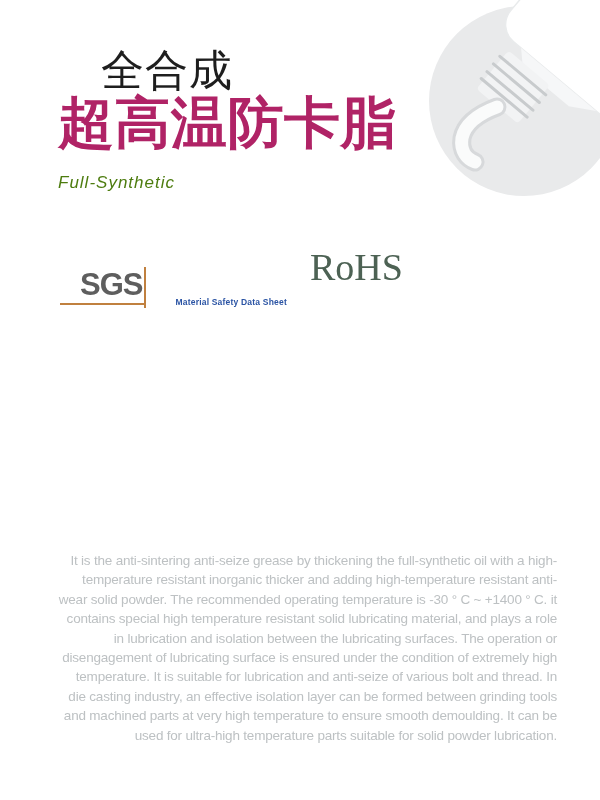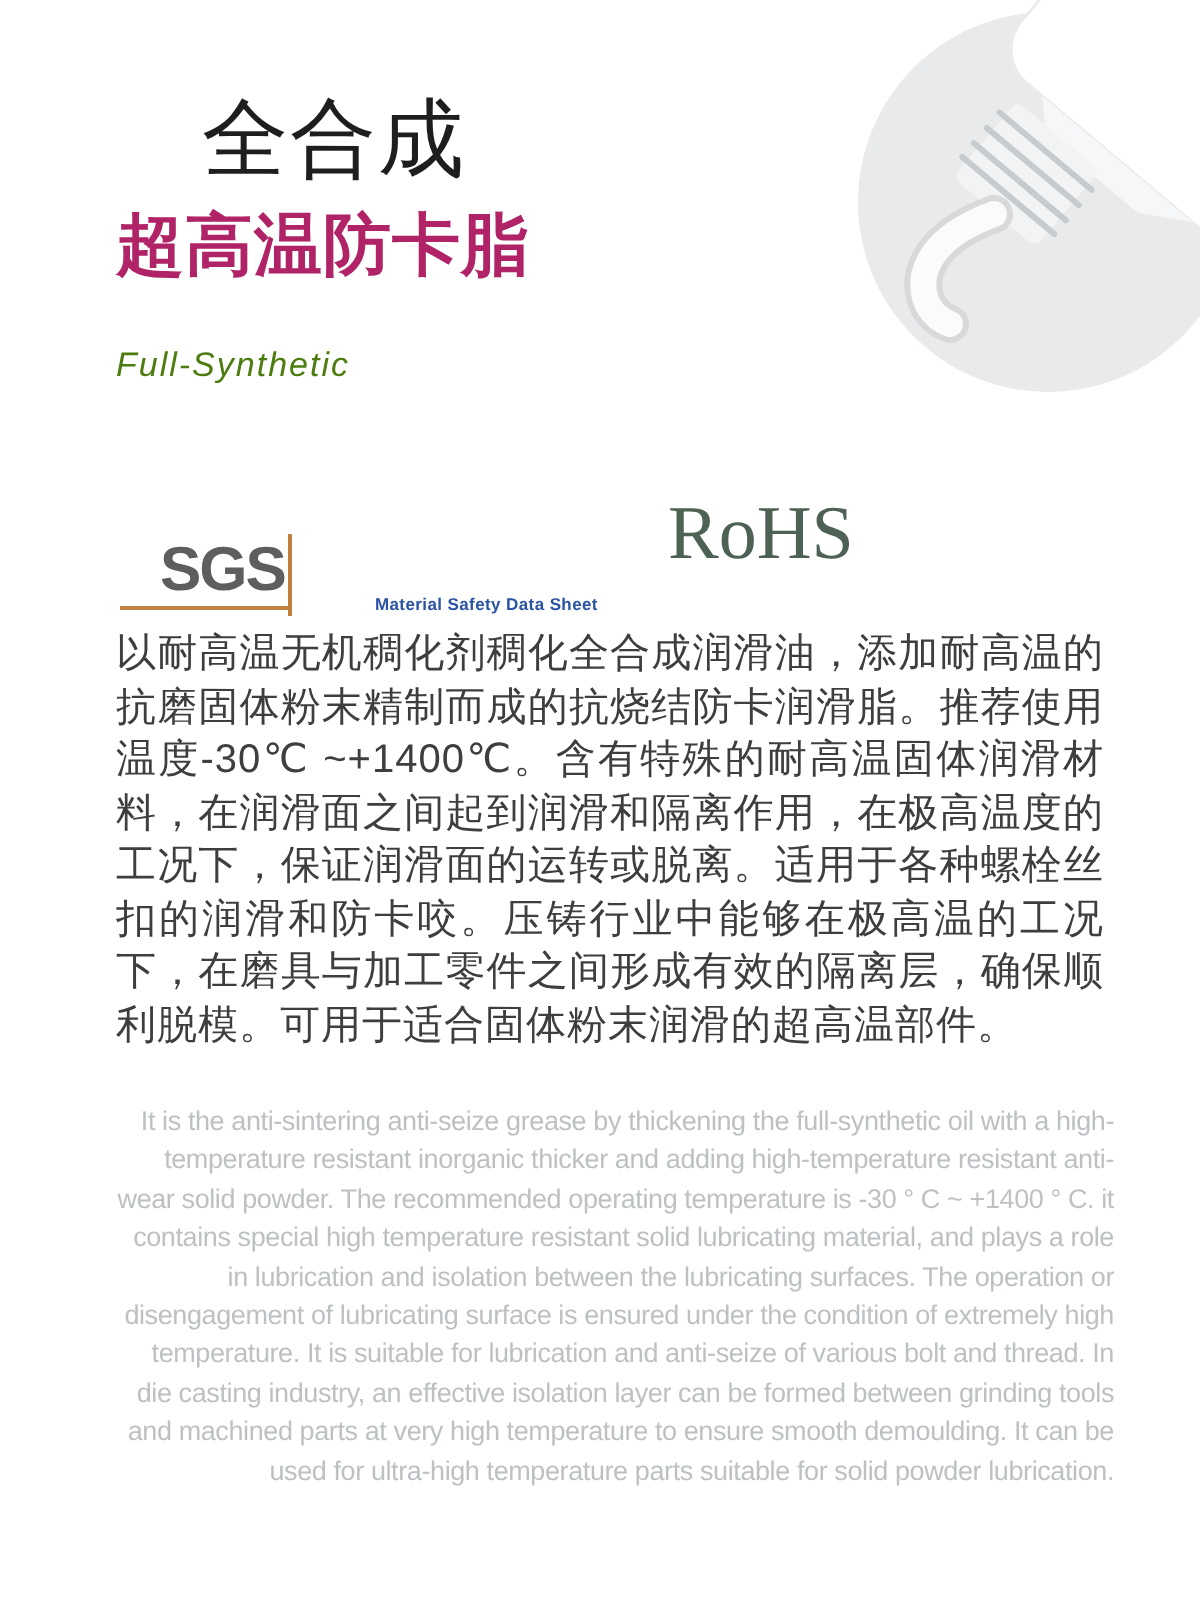--- a/index.html
+++ b/index.html
@@ -29,21 +29,21 @@
   }
   .title-cn {
     font-size: 43px;
     line-height: 52px;
     font-weight: 500;
     color: #1e1e1e;
     letter-spacing: 1px;
     margin-left: 43px;
   }
   .title-accent {
-    font-size: 34px;
+    font-size: 56px;
     line-height: 54px;
     font-weight: 700;
     color: #b02366;
     letter-spacing: 0.5px;
   }
   .subtitle-block {
     position: absolute;
     left: 58px;
     top: 169px;
     font-style: italic;
@@ -53,21 +53,21 @@
     letter-spacing: 1px;
   }
 
   
   .cert-row {
     position: absolute;
     left: 60px;
     top: 248px;
     display: flex;
     align-items: flex-end;
-    gap: 35px;
+    gap: 23px;
   }
   .logo-sgs {
     position: relative;
     padding: 0 10px 7px 20px;
   }
   .sgs-text {
     font-size: 31px;
     font-weight: 700;
     color: #5e5e5e;
     letter-spacing: -1px;
@@ -176,17 +176,16 @@
       <span class="sgs-text">SGS</span>
       <span class="sgs-line-bottom"></span>
       <span class="sgs-line-right"></span>
     </div>
     <div class="logo-msds">
       <div class="msds-caption">Material Safety Data Sheet</div>
     </div>
     <div class="logo-rohs">RoHS</div>
   </div>
 
-  <div class="desc-cn">以耐高温无机稠化剂稠化全合成润滑油，添加耐高温的抗磨固体粉末精制而成的抗烧结防卡润滑脂。推荐使用温度-30℃ ~+1400℃。含有特殊的耐高温固体润滑材料，在润滑面之间起到润滑和隔离作用，在极高温度的工况下，保证润滑面的运转或脱离。适用于各种螺栓丝扣的润滑和防卡咬。压铸行业中能够在极高温的工况下，在磨具与加工零件之间形成有效的隔离层，确保顺利脱模。可用于适合固体粉末润滑的超高温部件。</div>
 
   <div class="desc-en">It is the anti-sintering anti-seize grease by thickening the full-synthetic oil with a high-temperature resistant inorganic thicker and adding high-temperature resistant anti-wear solid powder. The recommended operating temperature is -30 ° C ~ +1400 ° C. it contains special high temperature resistant solid lubricating material, and plays a role in lubrication and isolation between the lubricating surfaces. The operation or disengagement of lubricating surface is ensured under the condition of extremely high temperature. It is suitable for lubrication and anti-seize of various bolt and thread. In die casting industry, an effective isolation layer can be formed between grinding tools and machined parts at very high temperature to ensure smooth demoulding. It can be used for ultra-high temperature parts suitable for solid powder lubrication.</div>
 
 </div>
 
 </body></html>

